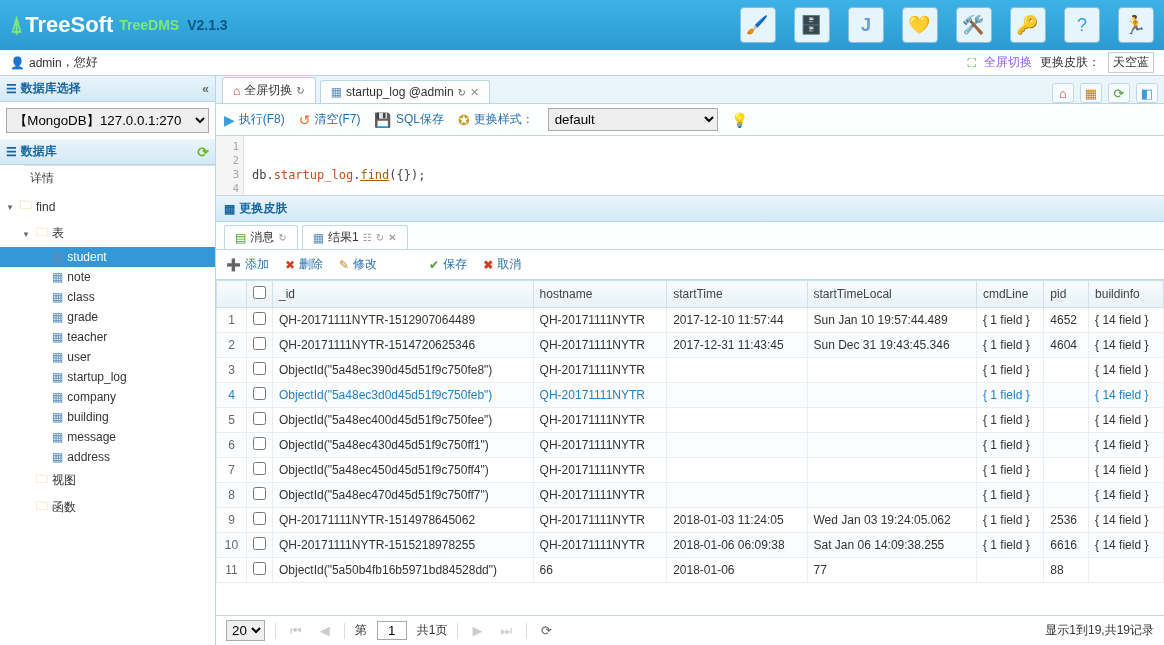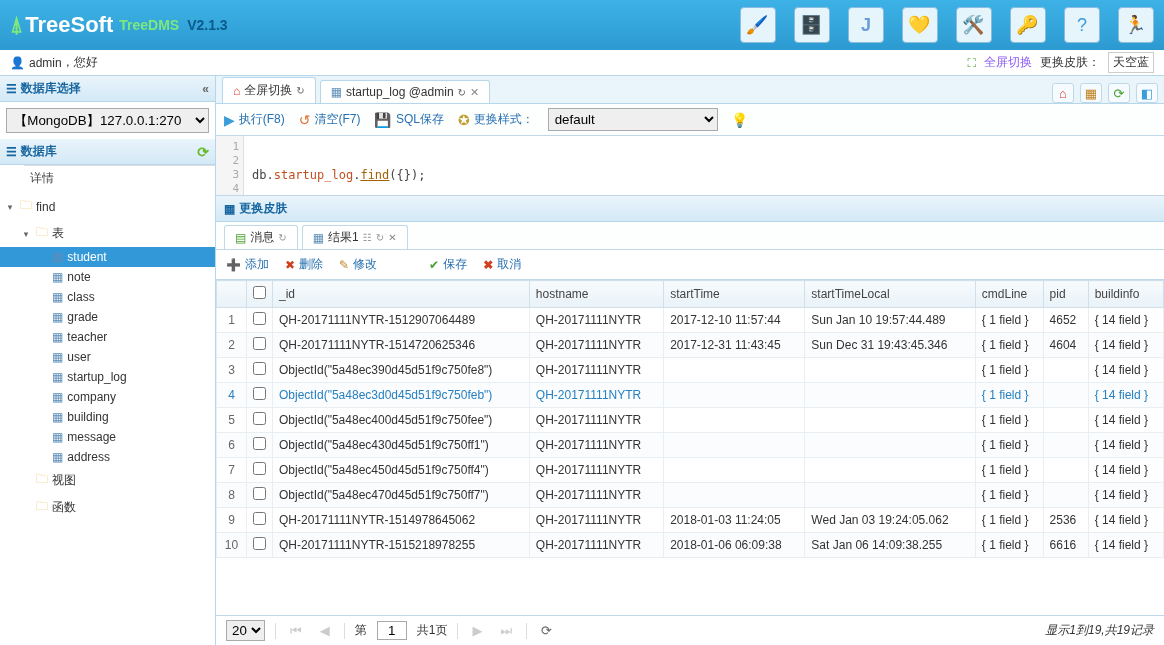--- a/index.html
+++ b/index.html
@@ -75,21 +75,21 @@
 .grid tr.hover td { color: #2780c0; }
 .grid .rownum { text-align: center; color: #666; width: 30px; }
 .grid .chk { text-align: center; width: 26px; }
 .grid input[type=checkbox] { cursor: pointer; }
 .pager { height: 30px; border-top: 1px solid #c0d8e8; display: flex; align-items: center; padding: 0 10px; gap: 10px; font-size: 12px; }
 .pager select { border: 1px solid #aaa; padding: 1px; }
 .pager .pbtn { cursor: pointer; color: #666; padding: 0 4px; font-size: 13px; }
 .pager .pbtn.disabled { color: #ccc; }
 .pager .pinput { width: 30px; border: 1px solid #aaa; text-align: center; padding: 1px; }
 .pager .psep { width: 1px; height: 16px; background: #ddd; }
-.pager-right { margin-left: auto; font-style: italic; }
+.pager-right { margin-left: auto; }
 </style>
 </head>
 <body>
 
 <div class="header">
   <div class="logo">
     <span class="logo-icon">⍋</span>
     <span>TreeSoft</span>
     <span class="green" style="margin-left:6px;font-size:14px">TreeDMS</span>
     <span class="ver">V2.1.3</span>
@@ -444,20 +444,31 @@
               <td class="rownum">10</td>
               <td class="chk"><input type="checkbox" style=""></td>
               <td>QH-20171111NYTR-1515218978255</td>
               <td>QH-20171111NYTR</td>
               <td>2018-01-06 06:09:38</td>
               <td>Sat Jan 06 14:09:38.255</td>
               <td>{ 1 field }</td>
               <td>6616</td>
               <td>{ 14 field }</td>
             </tr>
+            <tr>
+              <td class="rownum">11</td>
+              <td class="chk"><input type="checkbox" style=""></td>
+              <td>ObjectId("5a50b4fb16b5971bd84528dd")</td>
+              <td>66</td>
+              <td>2018-01-06</td>
+              <td>77</td>
+              <td></td>
+              <td>88</td>
+              <td></td>
+            </tr>
           </tbody>
         </table>
       </div>
 
     <div class="pager">
       <select><option>20</option></select>
       <span class="psep"></span>
       <span class="pbtn disabled">⏮</span>
       <span class="pbtn disabled">◀</span>
       <span class="psep"></span>

